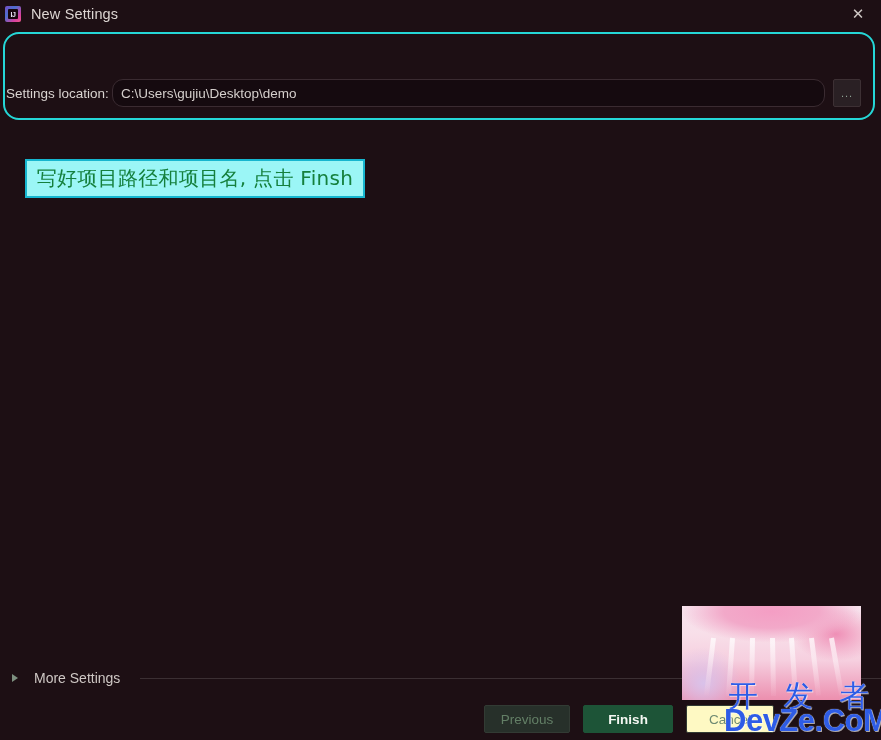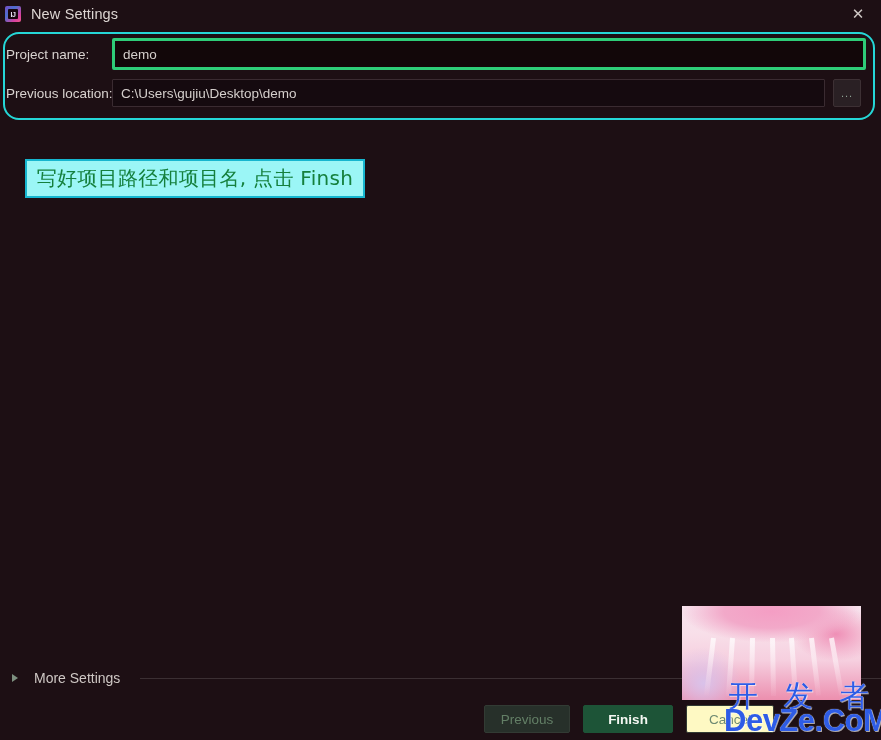--- a/index.html
+++ b/index.html
@@ -112,21 +112,21 @@
 
   .text-input {
     height: 28px;
     background: #150a0f;
     border: 1px solid #3a2b31;
     color: #d5cfcc;
     font-size: 13.5px;
     font-family: "Liberation Sans", sans-serif;
     padding: 0 8px;
     outline: none;
-    border-radius: 1px;
+    border-radius: 11px;
   }
 
   #project-name-input {
     width: 754px;
     border: 3px solid #2ecc78;
     background: #120709;
     border-radius: 2px;
     height: 32px;
   }
 
@@ -325,27 +325,23 @@
 <div id="titlebar">
   <div id="app-icon">
     <span class="ij">IJ</span>
   </div>
   <span id="window-title">New Settings</span>
   <div id="close-button">✕</div>
 </div>
 
 <div id="form-area">
 
-  <div class="form-row" id="row-name">
-    <span class="field-label">Project name:</span>
-    <input class="text-input" id="project-name-input" type="text" value="demo" style="">
-  </div>
 
   <div class="form-row" id="row-location">
-    <span class="field-label">Previous location:</span>
+    <span class="field-label">Settings location:</span>
     <input class="text-input" id="project-location-input" type="text" value="C:\Users\gujiu\Desktop\demo" style="">
     <div id="browse-button">...</div>
   </div>
 </div>
 
 <div id="annotation-outline"></div>
 
 <div id="callout-box">
   <span id="callout-text">写好项目路径和项目名, 点击 Finsh</span>
 </div>

